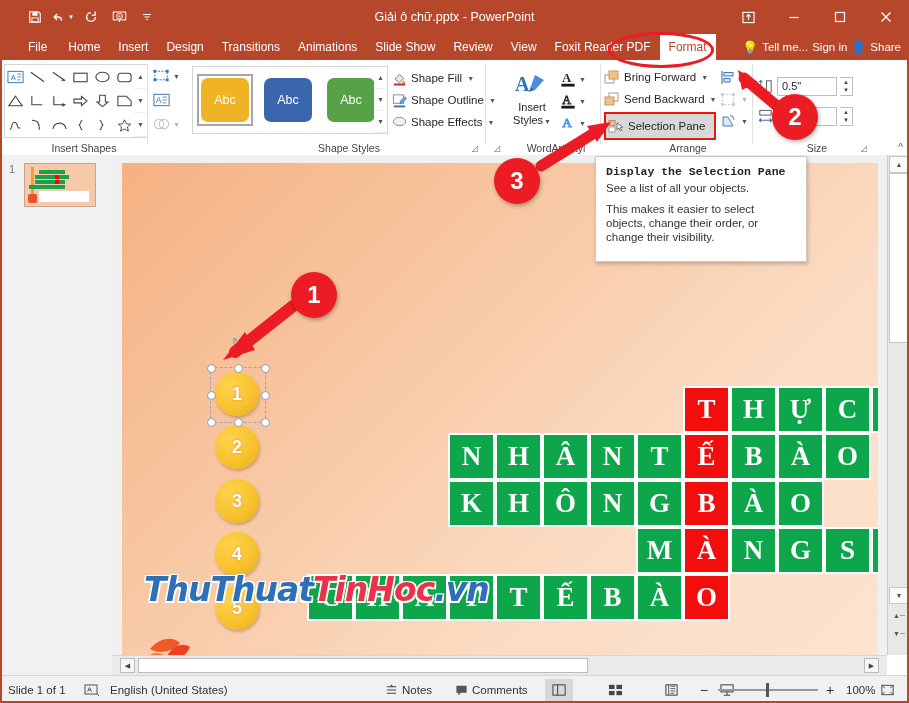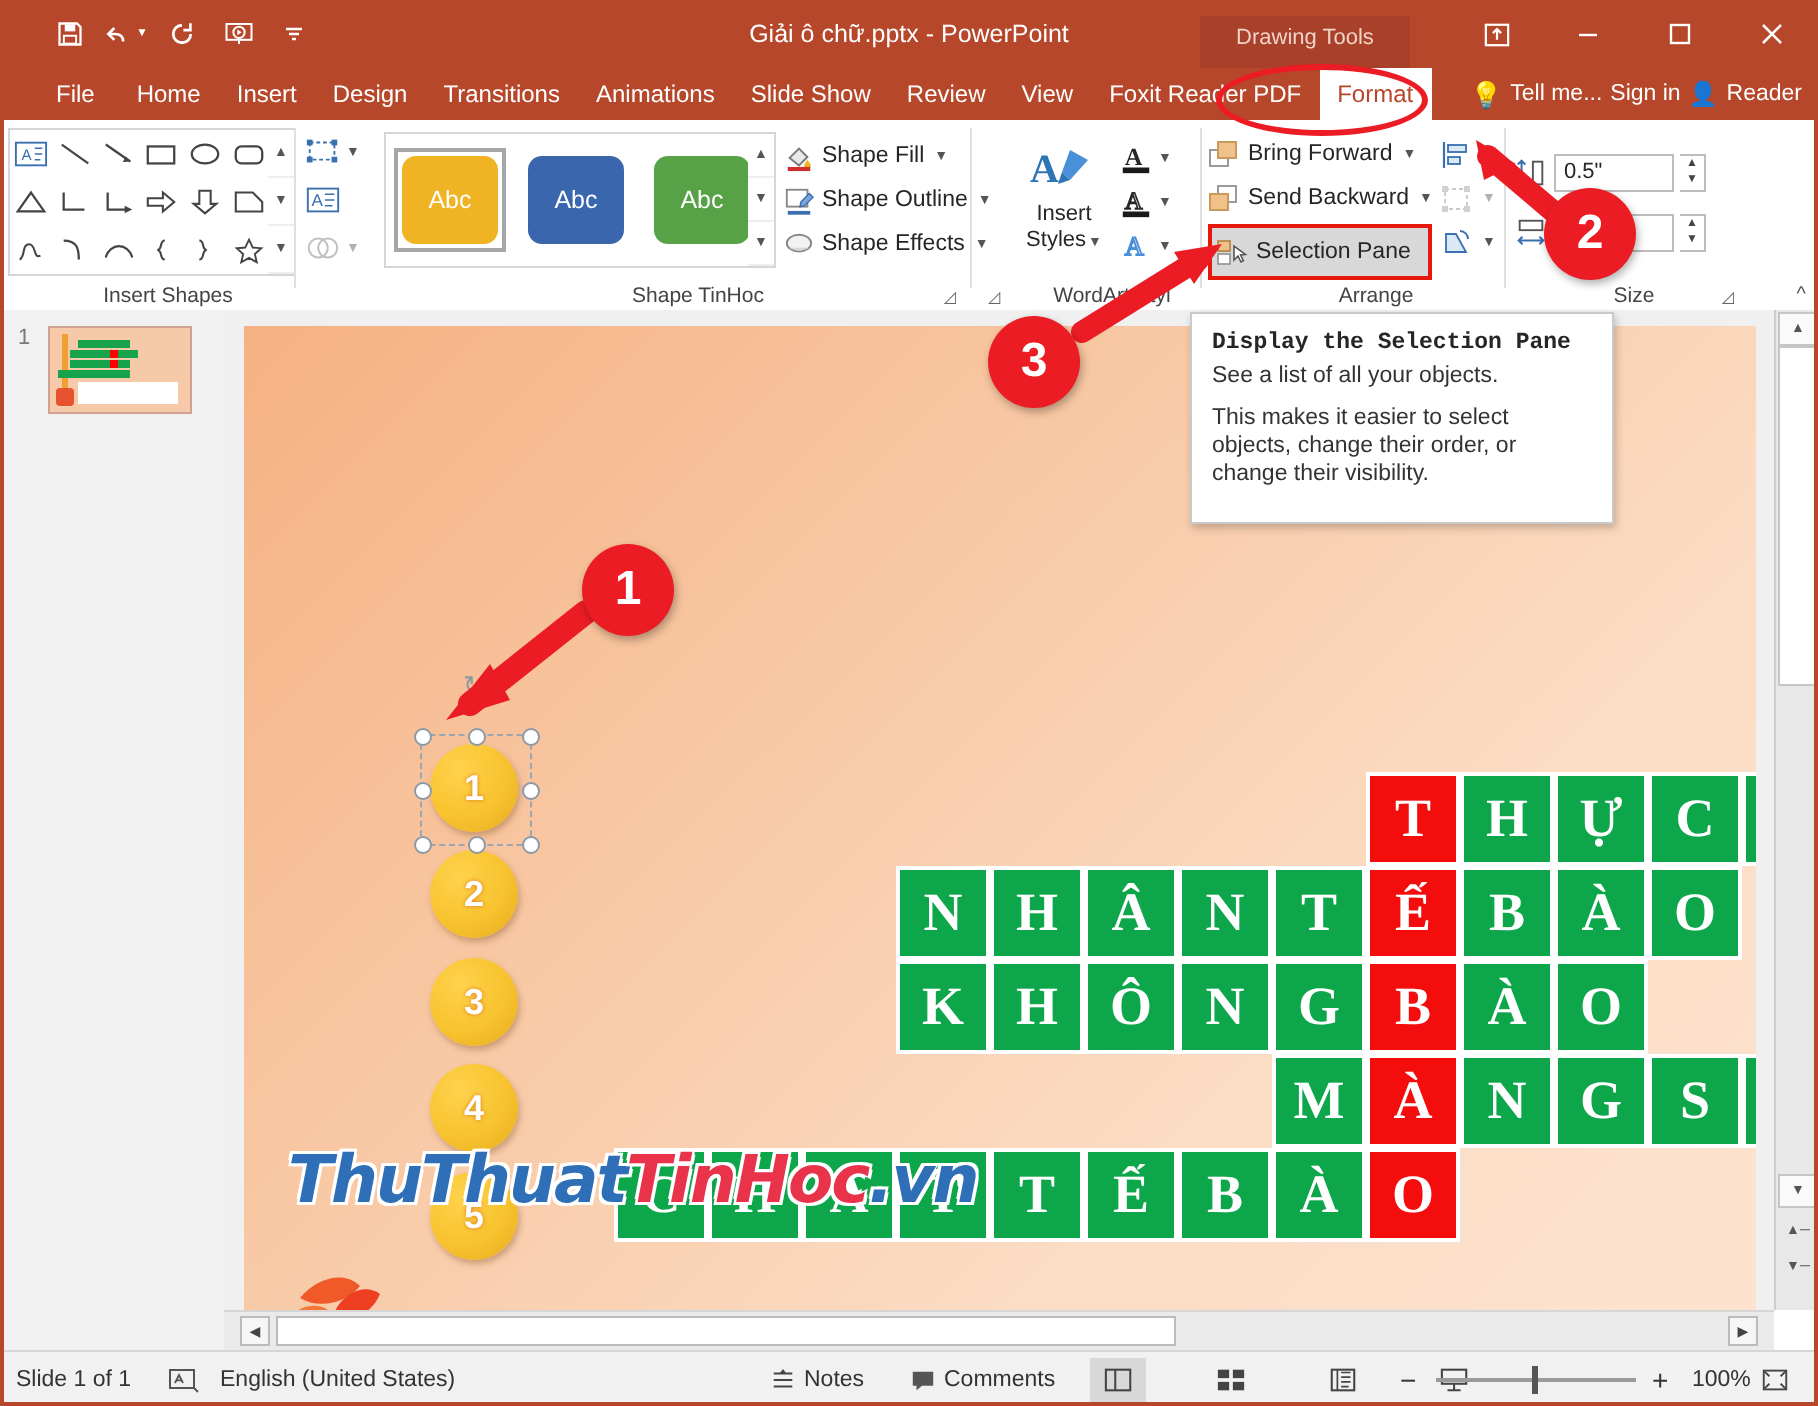--- a/index.html
+++ b/index.html
@@ -132,21 +132,20 @@
   .zthumb{position:absolute;left:48px;top:3px;width:3px;height:14px;background:#555;cursor:pointer;}
   .outerred{position:absolute;left:0;top:0;width:909px;height:703px;border:2px solid #b7472a;box-sizing:border-box;pointer-events:none;z-index:90;}
 </style>
 </head>
 <body>
 
 <div id="app">
 
   <div class="titlebar">
     <div class="wintitle">Giải ô chữ.pptx - PowerPoint</div>
-    <div class="ctxlabel">Drawing Tools</div>
     <div class="qat">
       <div class="qbtn">
         <svg width="14" height="14" viewBox="0 0 16 16">
             <path d="M2 2h10l2 2v10H2V2z" fill="none" stroke="#fff" stroke-width="1.3"></path>
             <rect x="5" y="2.5" width="6" height="4" fill="#fff"></rect>
             <rect x="4.5" y="9" width="7" height="4.5" fill="none" stroke="#fff" stroke-width="1.1"></rect>
           </svg>
       </div>
       <div class="qbtn">
         <svg width="15" height="14" viewBox="0 0 18 16">
@@ -212,21 +211,21 @@
     <div class="tab">Review</div>
     <div class="tab">View</div>
     <div class="tab">Foxit Reader PDF</div>
     <div class="tab active">Format</div>
   </div>
   <div class="rightacts">
     <span style="font-size:13px;">💡</span>
     <span>Tell me...</span>
     <span>Sign in</span>
     <span style="font-size:12px;">👤</span>
-    <span>Reader</span>
+    <span>Share</span>
   </div>
 
   <div class="ribbon">
 
     <div class="rgroup" style="left:0;width:144px;">
       <div class="shapegal">
         <div>
             <svg width="17" height="14" viewBox="0 0 18 14">
               <rect x="1" y="1" width="16" height="12" fill="#fff" stroke="#3a6fb0" stroke-width="1"></rect>
               <text x="4" y="10" font-size="8" fill="#3a6fb0">A</text>
@@ -391,21 +390,21 @@
         </div>
         <div class="menuitem">
           <svg width="15" height="15" viewBox="0 0 16 16">
               <ellipse cx="8" cy="7" rx="6.5" ry="4.5" fill="#f2f2f2" stroke="#888" stroke-width="1"></ellipse>
               <path d="M2.5 9.5c2 2 9 2 11 0" fill="#ccc" opacity=".7"></path>
             </svg>
           <span>Shape Effects</span>
           <span class="caret">▼</span>
         </div>
       </div>
-      <div class="glabel">Shape TinHoc</div>
+      <div class="glabel">Shape Styles</div>
       <div class="dlglaunch" style="right:4px;">◿</div>
     </div>
     <div class="gsep" style="left:485px;"></div>
 
     <div class="rgroup" style="left:490px;width:108px;">
       <div style="position:absolute;left:16px;top:12px;text-align:center;width:52px;">
         <svg width="34" height="26" viewBox="0 0 34 26">
             <text x="0" y="19" font-size="20" fill="#2e75b6" font-family="Liberation Serif, serif" font-weight="bold">A</text>
             <path d="M20 3l9 5-9 10-4-4z" fill="#4a90d9"></path>
             <path d="M16 14l-2 6 6-2z" fill="#2e75b6"></path>

